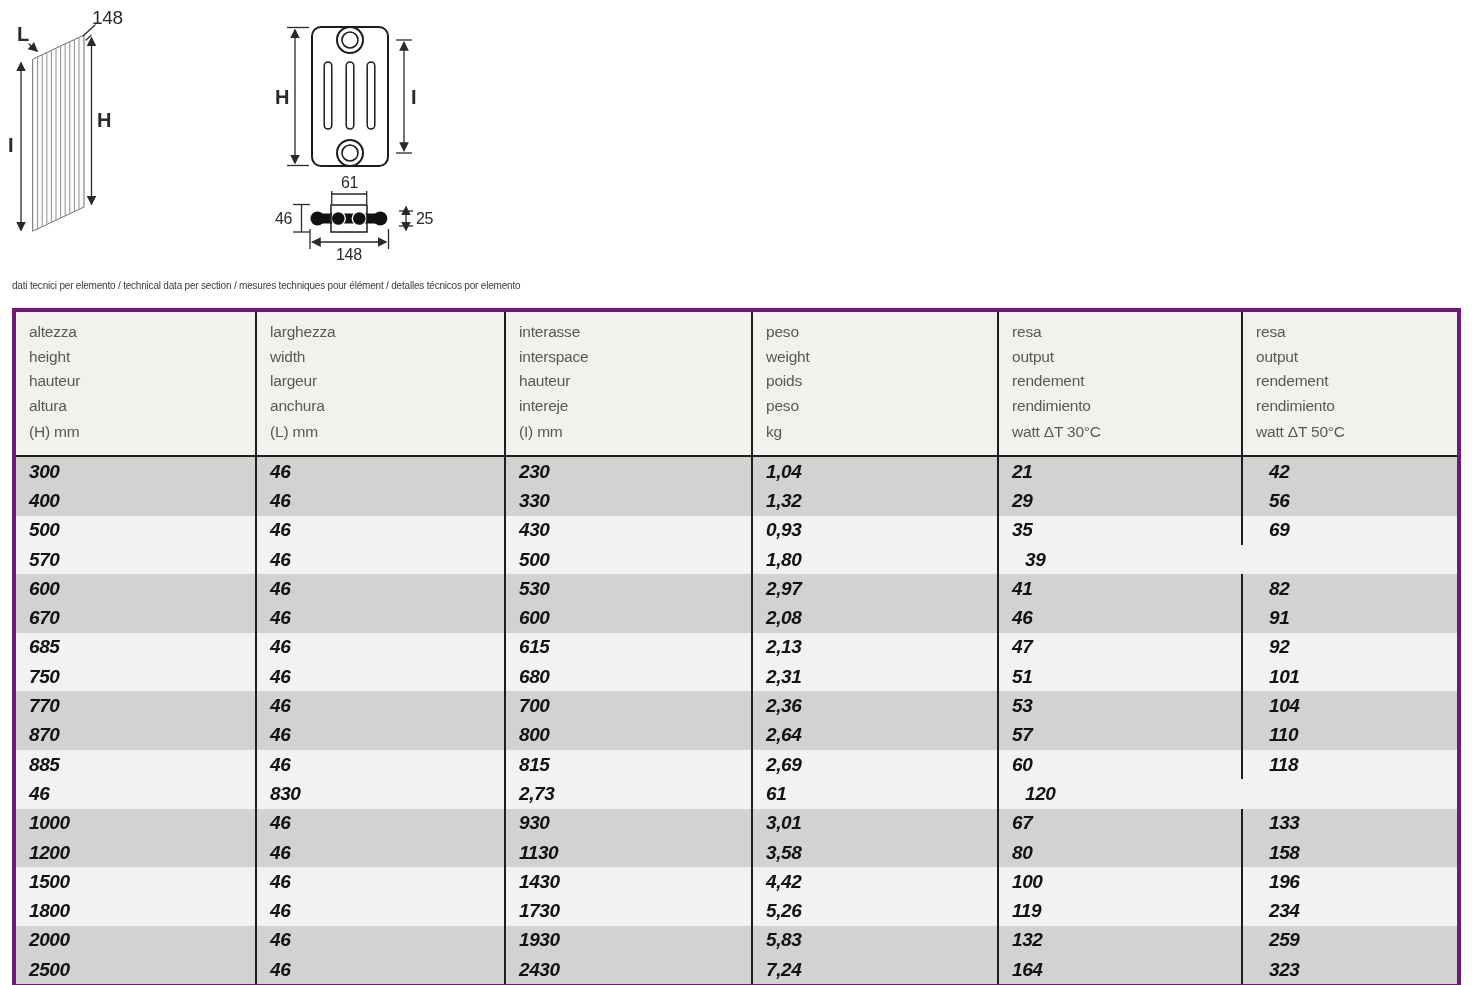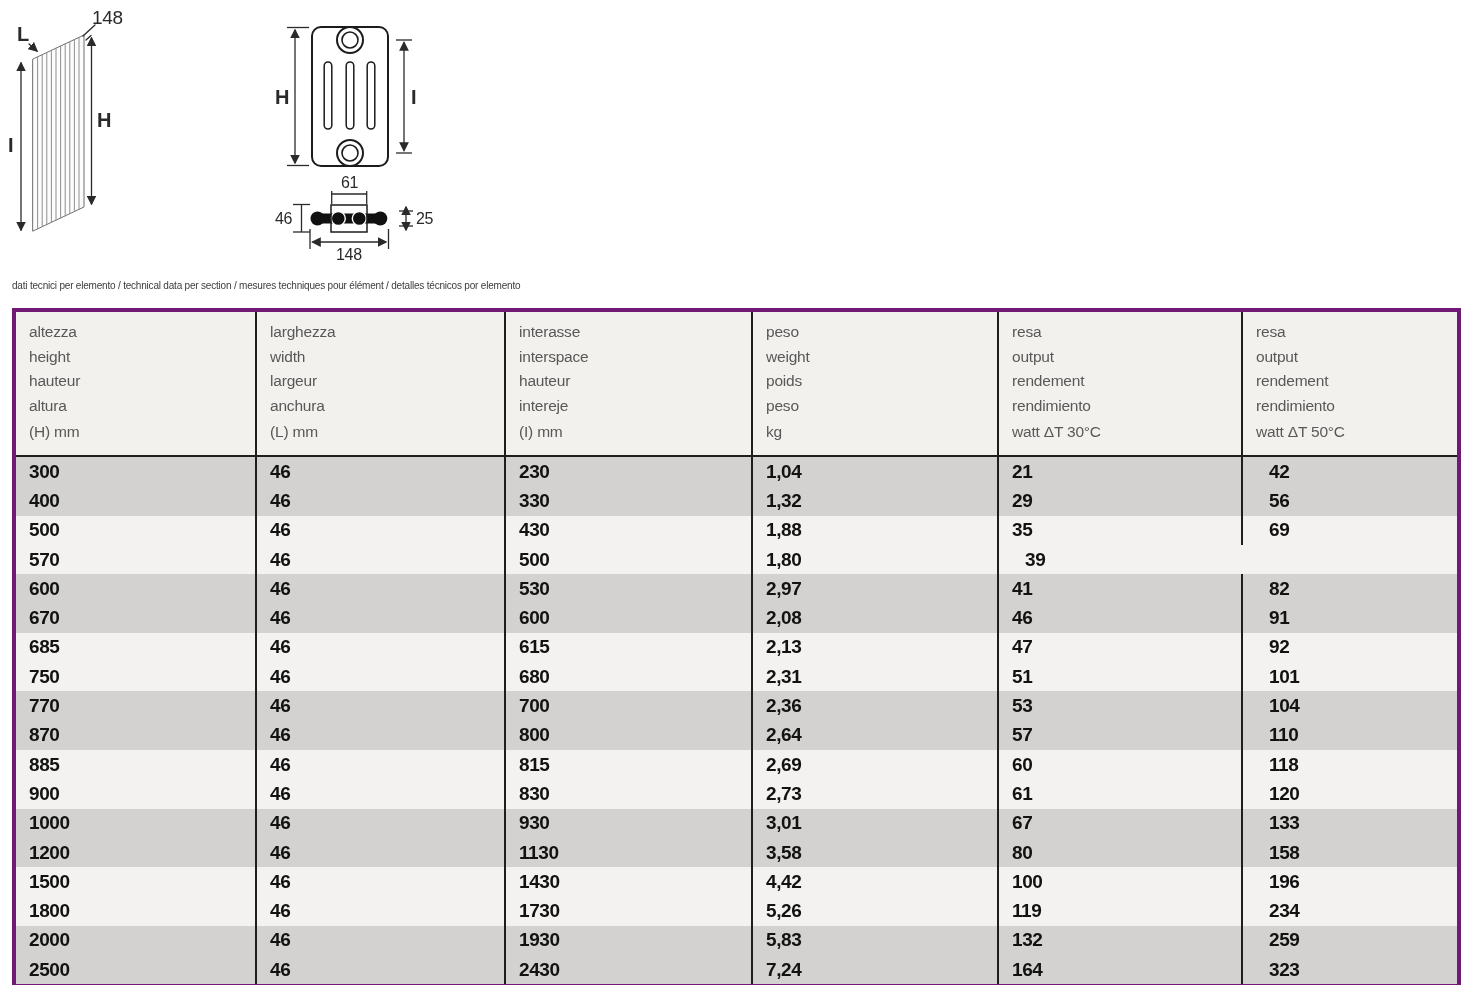--- a/index.html
+++ b/index.html
@@ -60,20 +60,21 @@
     line-height: 24.5px;
     color: #585858;
     letter-spacing: -0.2px;
     white-space: nowrap;
   }
   .tbody { width: 100%; }
   .tr {
     display: grid;
     grid-template-columns: var(--cols);
     height: 29.3px;
+    font-style: italic;
   }
   .tr.dark  { background: #d3d2d0; }
   .tr.light { background: #f3f2f0; }
   .td {
     border-right: 2px solid #1e1e1e;
     padding-left: 13px;
     display: flex;
     align-items: center;
     font-size: 19px;
     font-weight: 700;
@@ -255,21 +256,21 @@
         <div class="td">46</div>
         <div class="td">330</div>
         <div class="td">1,32</div>
         <div class="td">29</div>
         <div class="td">56</div>
       </div>
       <div class="tr light">
         <div class="td">500</div>
         <div class="td">46</div>
         <div class="td">430</div>
-        <div class="td">1,88</div>
+        <div class="td">0,93</div>
         <div class="td">35</div>
         <div class="td">69</div>
       </div>
       <div class="tr light">
         <div class="td">570</div>
         <div class="td">46</div>
         <div class="td">500</div>
         <div class="td">1,80</div>
         <div class="td">39</div>
       </div>
@@ -323,21 +324,20 @@
       </div>
       <div class="tr light">
         <div class="td">885</div>
         <div class="td">46</div>
         <div class="td">815</div>
         <div class="td">2,69</div>
         <div class="td">60</div>
         <div class="td">118</div>
       </div>
       <div class="tr light">
-        <div class="td">900</div>
         <div class="td">46</div>
         <div class="td">830</div>
         <div class="td">2,73</div>
         <div class="td">61</div>
         <div class="td">120</div>
       </div>
       <div class="tr dark">
         <div class="td">1000</div>
         <div class="td">46</div>
         <div class="td">930</div>

